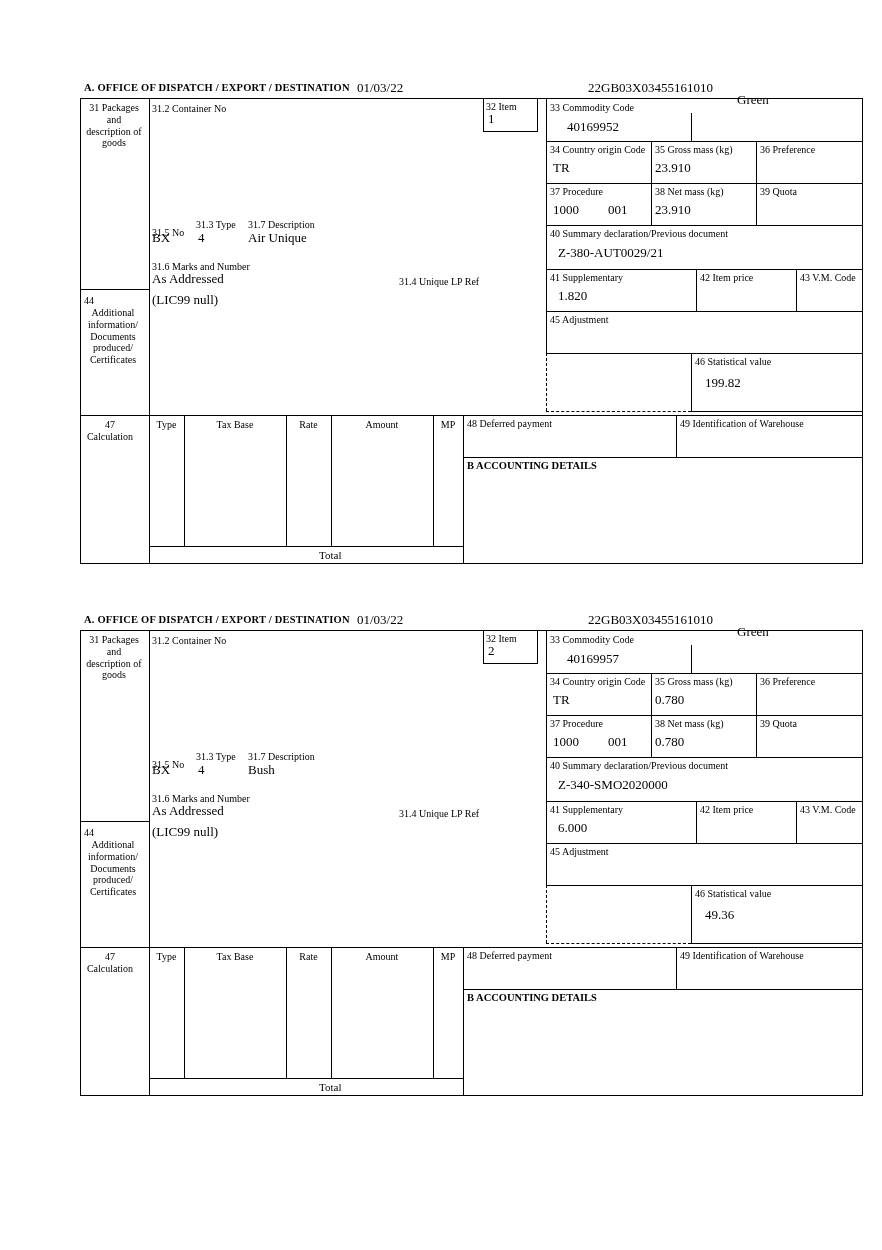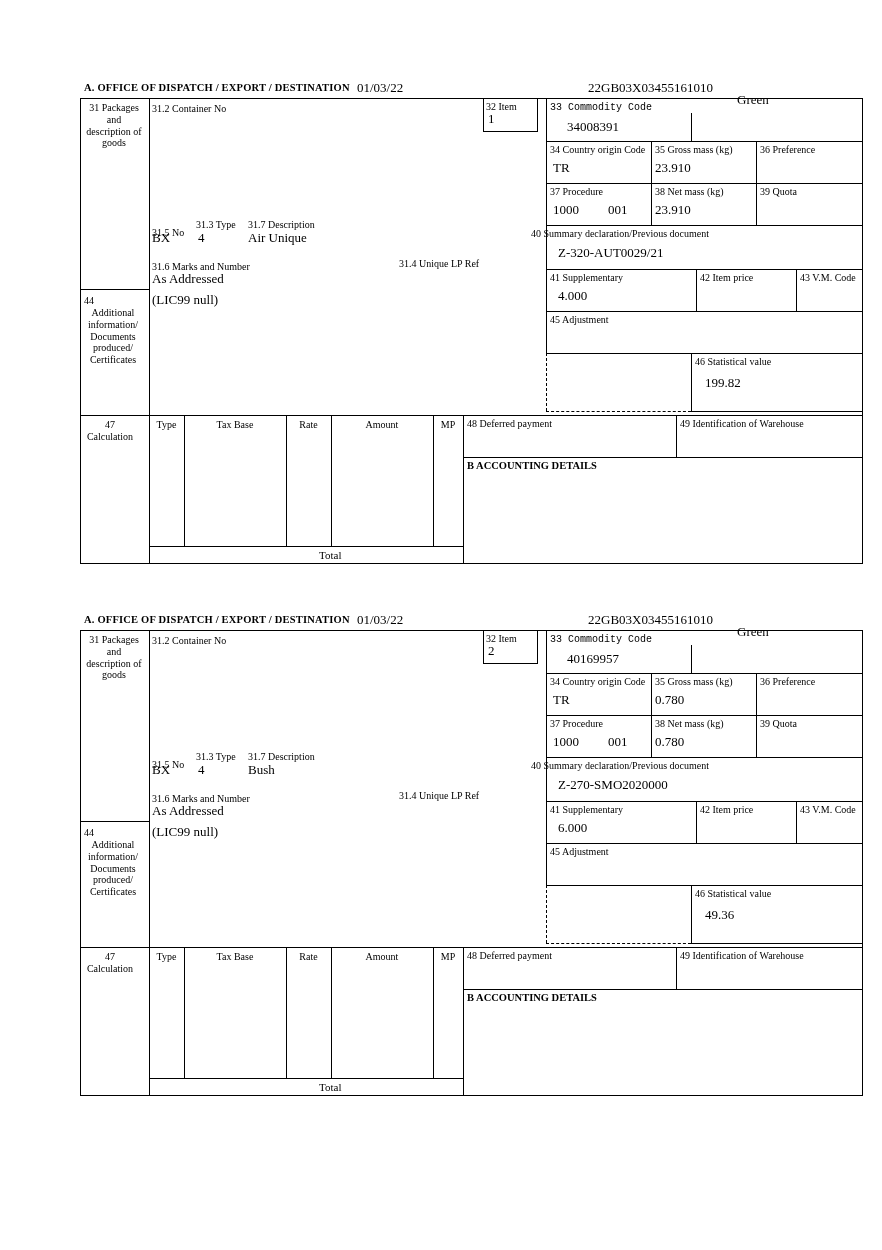--- a/index.html
+++ b/index.html
@@ -47,50 +47,50 @@
   .l-48b{left:382px;top:358px;width:399px;}
   .box32{position:absolute;left:402px;top:0;width:53px;height:32px;border:1px solid #000;border-top:none;}
   
   .lbl{position:absolute;font-size:10px;line-height:1.18;white-space:nowrap;}
   .wrap{white-space:normal;text-align:center;}
   .val{position:absolute;font-size:13px;line-height:1.1;white-space:nowrap;}
   .t31{left:3px;top:3px;width:60px;}
   .t312{left:71px;top:4px;}
   .t32l{left:405px;top:2px;}
   .t32v{left:407px;top:13px;}
-  .t33l{left:469px;top:3px;font-family:Liberation Mono, monospace;}
+  .t33l{left:469px;top:3px;}
   .t33v{left:486px;top:21px;}
   .t34l{left:469px;top:45px;}
   .t34v{left:472px;top:62px;}
   .t35l{left:574px;top:45px;}
   .t35v{left:574px;top:62px;}
   .t36l{left:679px;top:45px;}
   .t37l{left:469px;top:87px;}
   .t37a{left:472px;top:104px;}
   .t37b{left:527px;top:104px;}
   .t38l{left:574px;top:87px;}
   .t38v{left:574px;top:104px;}
   .t39l{left:679px;top:87px;}
-  .t40l{left:450px;top:129px;text-align:right;}
+  .t40l{left:469px;top:129px;text-align:right;}
   .t40v{left:477px;top:147px;}
   .t41l{left:469px;top:173px;}
   .t41v{left:477px;top:190px;}
   .t42l{left:619px;top:173px;}
   .t43l{left:719px;top:173px;}
   .t45l{left:469px;top:215px;}
   .t46l{left:614px;top:257px;}
   .t46v{left:624px;top:277px;}
   .t315l{left:71px;top:120px;margin-top:8px;}
   .t313l{left:115px;top:120px;}
   .t317l{left:167px;top:120px;}
   .t315v{left:71px;top:132px;}
   .t313v{left:117px;top:132px;}
   .t317v{left:167px;top:132px;}
   .t316l{left:71px;top:162px;}
-  .t314l{left:318px;top:159px;text-align:center;}
+  .t314l{left:318px;top:177px;text-align:center;}
   .t316v{left:71px;top:173px;}
   .t44n{left:3px;top:196px;}
   .t44t{left:3px;top:208px;width:58px;}
   .t44v{left:71px;top:194px;}
   .t47{left:3px;top:320px;width:52px;}
   .tch{top:320px;text-align:center;}
   .tch-type{left:68px;width:35px;}
   .tch-tax{left:103px;width:102px;}
   .tch-rate{left:205px;width:45px;}
   .tch-amt{left:250px;width:102px;}
@@ -138,45 +138,45 @@
     <div class="hl l-total"></div>
     <div class="vl l-48"></div>
     <div class="hl l-48b"></div>
     <div class="box32"></div>
 
     <div class="lbl wrap t31">31 Packages and description of goods</div>
     <div class="lbl t312">31.2 Container No</div>
     <div class="lbl t32l">32 Item</div>
     <div class="val t32v">1</div>
     <div class="lbl t33l">33 Commodity Code</div>
-    <div class="val t33v">34008391</div>
+    <div class="val t33v">40169952</div>
     <div class="lbl t34l">34 Country origin Code</div>
     <div class="val t34v">TR</div>
     <div class="lbl t35l">35 Gross mass (kg)</div>
     <div class="val t35v">23.910</div>
     <div class="lbl t36l">36 Preference</div>
     <div class="lbl t37l">37 Procedure</div>
     <div class="val t37a">1000</div>
     <div class="val t37b">001</div>
     <div class="lbl t38l">38 Net mass (kg)</div>
     <div class="val t38v">23.910</div>
     <div class="lbl t39l">39 Quota</div>
     <div class="lbl t315l">31.5 No</div>
     <div class="lbl t313l">31.3 Type</div>
     <div class="lbl t317l">31.7 Description</div>
     <div class="val t315v">BX</div>
     <div class="val t313v">4</div>
     <div class="val t317v">Air Unique</div>
     <div class="lbl t40l">40 Summary declaration/Previous document</div>
-    <div class="val t40v">Z-320-AUT0029/21</div>
+    <div class="val t40v">Z-380-AUT0029/21</div>
     <div class="lbl t316l">31.6 Marks and Number</div>
     <div class="lbl t314l">31.4 Unique LP Ref</div>
     <div class="val t316v">As Addressed</div>
     <div class="lbl t41l">41 Supplementary</div>
-    <div class="val t41v">4.000</div>
+    <div class="val t41v">1.820</div>
     <div class="lbl t42l">42 Item price</div>
     <div class="lbl t43l">43 V.M. Code</div>
     <div class="lbl t44n">44</div>
     <div class="lbl wrap t44t">Additional information/ Documents produced/ Certificates</div>
     <div class="val t44v">(LIC99 null)</div>
     <div class="lbl t45l">45 Adjustment</div>
     <div class="lbl t46l">46 Statistical value</div>
     <div class="val t46v">199.82</div>
     <div class="lbl wrap t47">47 Calculation</div>
     <div class="lbl tch tch-type">Type</div>
@@ -245,21 +245,21 @@
     <div class="lbl t38l">38 Net mass (kg)</div>
     <div class="val t38v">0.780</div>
     <div class="lbl t39l">39 Quota</div>
     <div class="lbl t315l">31.5 No</div>
     <div class="lbl t313l">31.3 Type</div>
     <div class="lbl t317l">31.7 Description</div>
     <div class="val t315v">BX</div>
     <div class="val t313v">4</div>
     <div class="val t317v">Bush</div>
     <div class="lbl t40l">40 Summary declaration/Previous document</div>
-    <div class="val t40v">Z-270-SMO2020000</div>
+    <div class="val t40v">Z-340-SMO2020000</div>
     <div class="lbl t316l">31.6 Marks and Number</div>
     <div class="lbl t314l">31.4 Unique LP Ref</div>
     <div class="val t316v">As Addressed</div>
     <div class="lbl t41l">41 Supplementary</div>
     <div class="val t41v">6.000</div>
     <div class="lbl t42l">42 Item price</div>
     <div class="lbl t43l">43 V.M. Code</div>
     <div class="lbl t44n">44</div>
     <div class="lbl wrap t44t">Additional information/ Documents produced/ Certificates</div>
     <div class="val t44v">(LIC99 null)</div>

